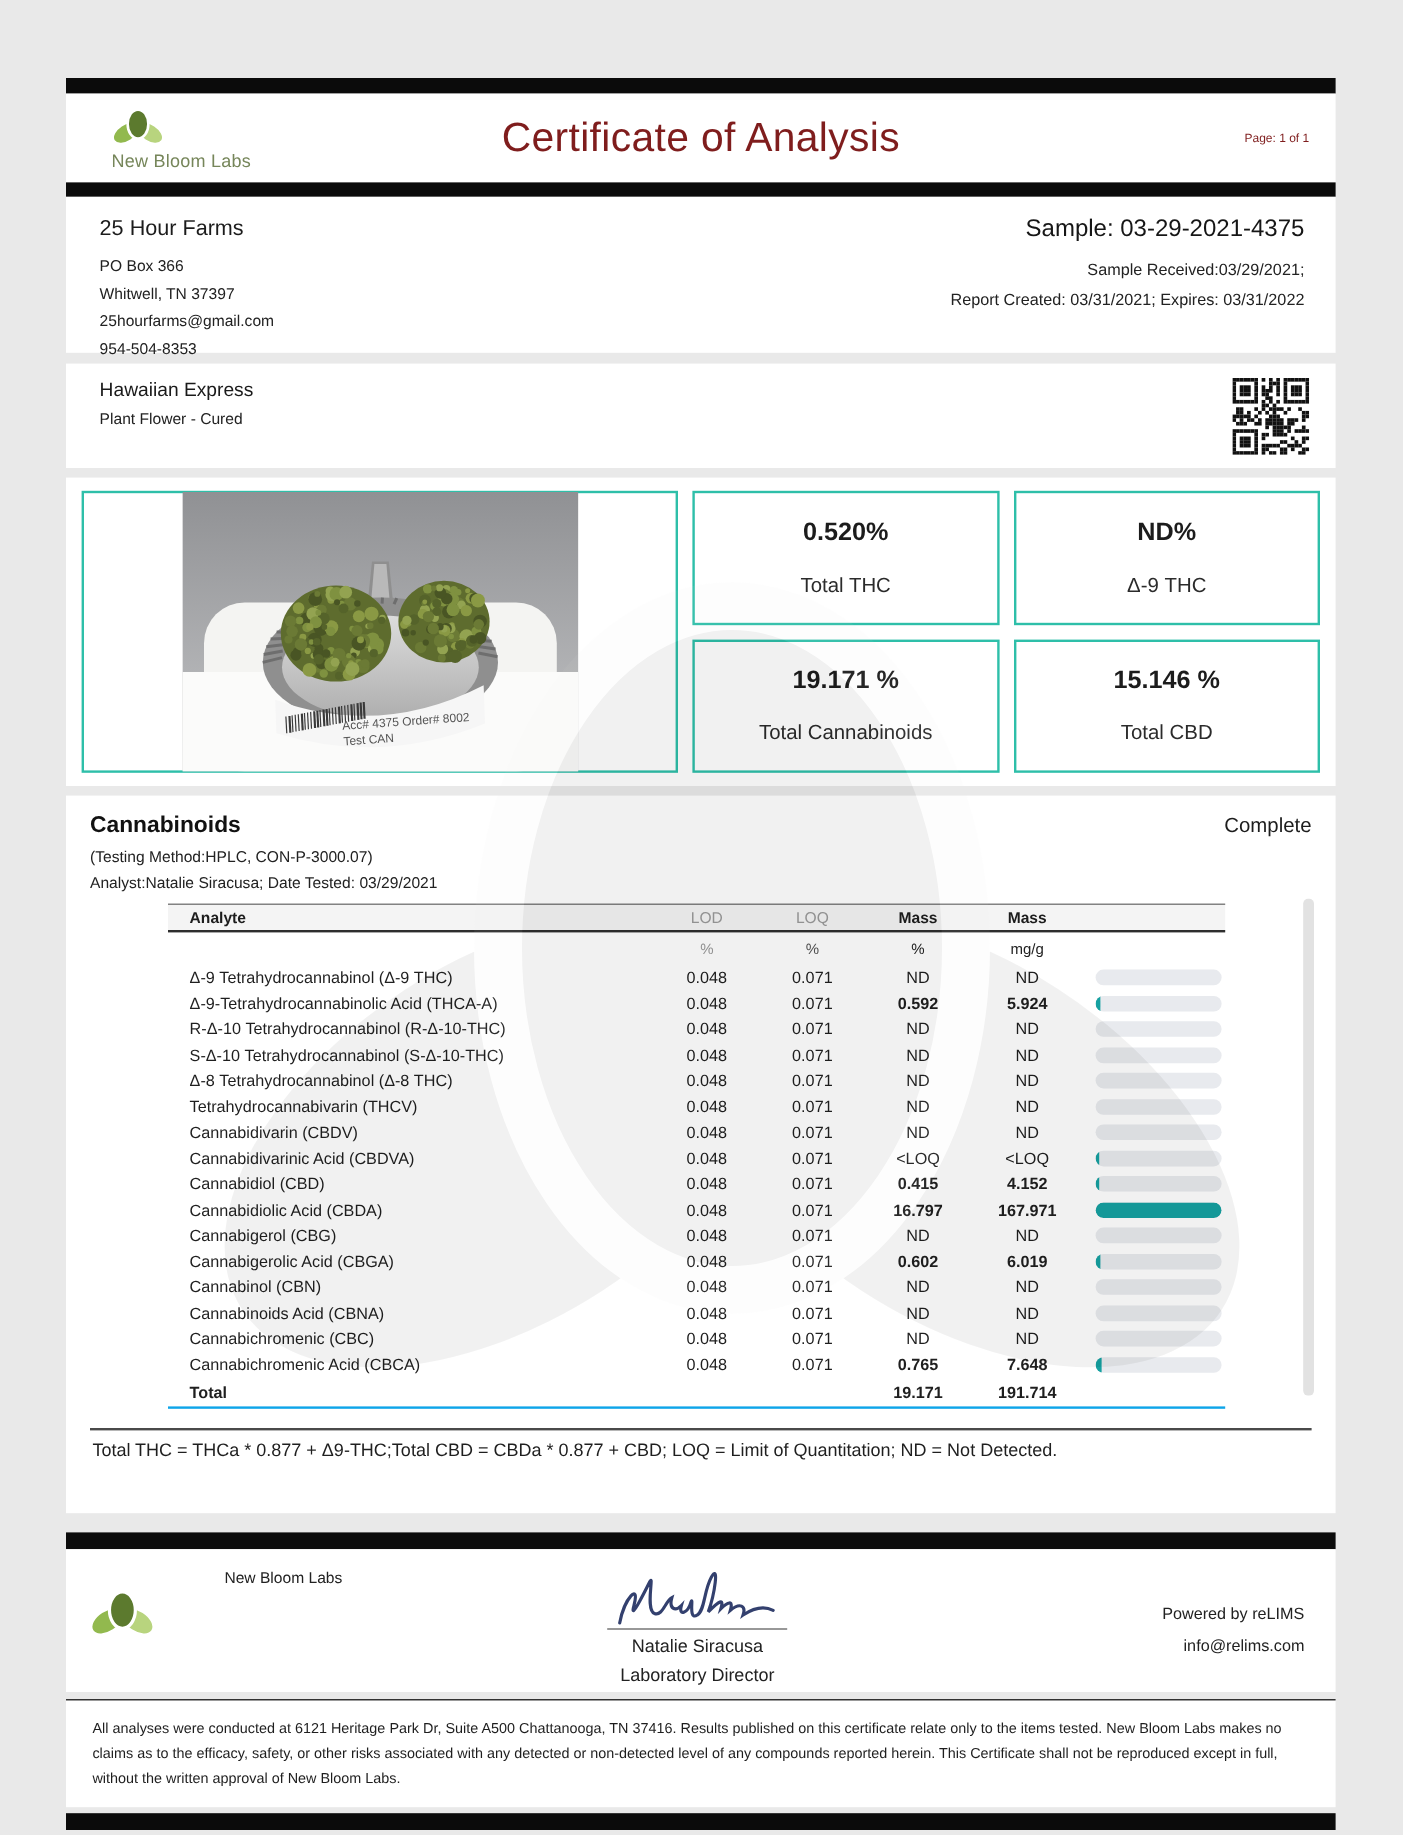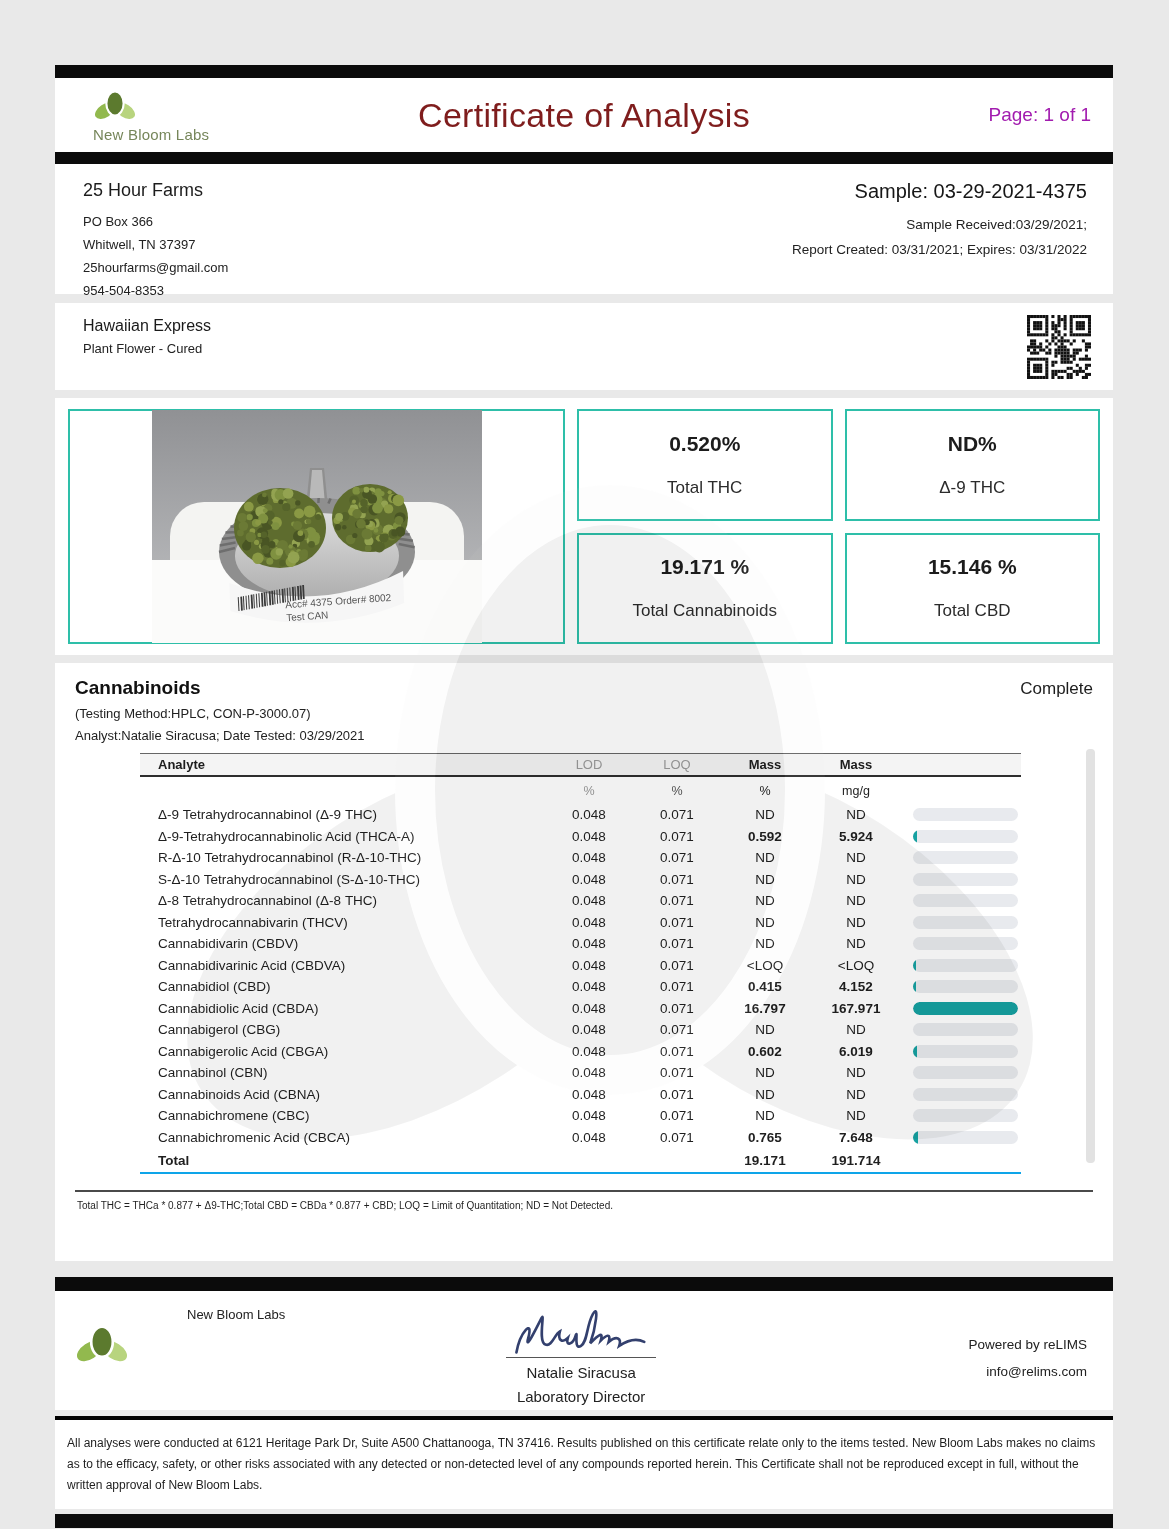--- a/index.html
+++ b/index.html
@@ -8,21 +8,21 @@
   .content { position:absolute; left:55px; top:65px; width:1058px; }
 
   .black-bar { height:13px; background:#0b0b0b; }
 
   
   .header-band { background:#fff; height:74px; display:flex; align-items:center; padding:0 22px; }
   .logo-block { width:170px; display:flex; flex-direction:column; align-items:flex-start; gap:1px; padding-left:16px; }
   .logo-block svg { display:block; }
   .logo-name { font-size:15px; color:#76865a; letter-spacing:.2px; }
   .doc-title { flex:1; text-align:center; font-size:34px; font-weight:500; color:#7f1d1d; letter-spacing:.3px; }
-  .page-label { width:170px; text-align:right; font-size:19px; color:#a21caf; }
+  .page-label { width:170px; text-align:right; font-size:10px; color:#7f1d1d; }
 
   .gap8 { height:8px; } .gap9 { height:9px; } .gap16 { height:16px; } .gap6 { height:6px; } .gap5 { height:5px; }
   .panel { background:#fff; }
 
   
   .client-panel { height:130px; display:flex; justify-content:space-between; padding:16px 26px 0 28px; }
   .client-name { font-size:18px; color:#1c1c1c; margin-bottom:9px; }
   .client-line { font-size:13px; color:#222; line-height:1.78; }
   .sample-block { text-align:right; }
   .sample-id { font-size:20px; color:#161616; margin-bottom:10px; }
@@ -63,37 +63,37 @@
   .tcell { font-size:13.5px; color:#1f1f1f; }
   .tcell.analyte { padding-left:18px; white-space:nowrap; }
   .tcell.num { text-align:center; }
   .tcell.bold { font-weight:bold; }
   .bar-track { width:105px; height:13px; background:#e8eaee; border-radius:7px; margin-left:10px; overflow:hidden; }
   .bar-fill { height:100%; background:#16a1a1; border-radius:7px 0 0 7px; }
   .trow.total-row { height:24px; font-weight:bold; }
   .trow.total-row .tcell { font-weight:bold; }
   .tbl-bottom { border-bottom:2px solid #0ea5e9; }
   .footnote-wrap { border-top:2px solid #4a4a4a; margin-top:16px; padding:8px 2px 0 2px; }
-  .footnote { font-size:10px; color:#1f1f1f; }
+  .footnote { font-size:15px; color:#1f1f1f; }
   .v-scroll { position:absolute; right:18px; top:86px; width:9px; height:414px; background:#e2e2e2; border-radius:4px; }
 
   
   .footer-panel { height:119px; display:flex; align-items:flex-start; padding:12px 26px 0 16px; }
   .f-logo { margin:18px 14px 0 4px; }
   .f-address { font-size:13px; line-height:1.82; color:#222; margin-left:44px; }
   .f-lab-name { font-size:13px; }
   .f-sign { flex:1; display:flex; flex-direction:column; align-items:center; margin-top:2px; }
   .sig-svg { display:block; }
   .sig-line { width:150px; border-bottom:1.5px solid #555; margin-top:-6px; }
   .f-signer { font-size:15px; color:#222; margin-top:6px; }
   .f-title { font-size:15px; color:#222; margin-top:7px; }
   .f-contact { text-align:right; font-size:13.5px; color:#222; line-height:2.0; margin-top:28px; width:210px; }
 
   
-  .disclaimer-panel { padding:13px 12px; border-top:4px solid #000000; }
+  .disclaimer-panel { padding:13px 22px; border-top:1px solid #000000; }
   .disclaimer { font-size:12px; line-height:1.75; color:#1e1e1e; }
 
   .watermark { position:absolute; pointer-events:none; z-index:6; left:120px; top:390px; opacity:.05; }
 </style>
 </head>
 <body>
 
 <div class="page">
   <div class="content">
 
@@ -836,21 +836,21 @@
     <div class="tcell num">0.071</div>
     <div class="tcell num">ND</div>
     <div class="tcell num">ND</div>
     <div class="tcell">
       <div class="bar-track">
                   <div class="bar-fill" style="width:0%;"></div>
                 </div>
     </div>
   </div>
             <div class="trow">
-    <div class="tcell analyte">Cannabichromene (CBC)</div>
+    <div class="tcell analyte">Cannabichromenic (CBC)</div>
     <div class="tcell num">0.048</div>
     <div class="tcell num">0.071</div>
     <div class="tcell num">ND</div>
     <div class="tcell num">ND</div>
     <div class="tcell">
       <div class="bar-track">
                   <div class="bar-fill" style="width:0%;"></div>
                 </div>
     </div>
   </div>

